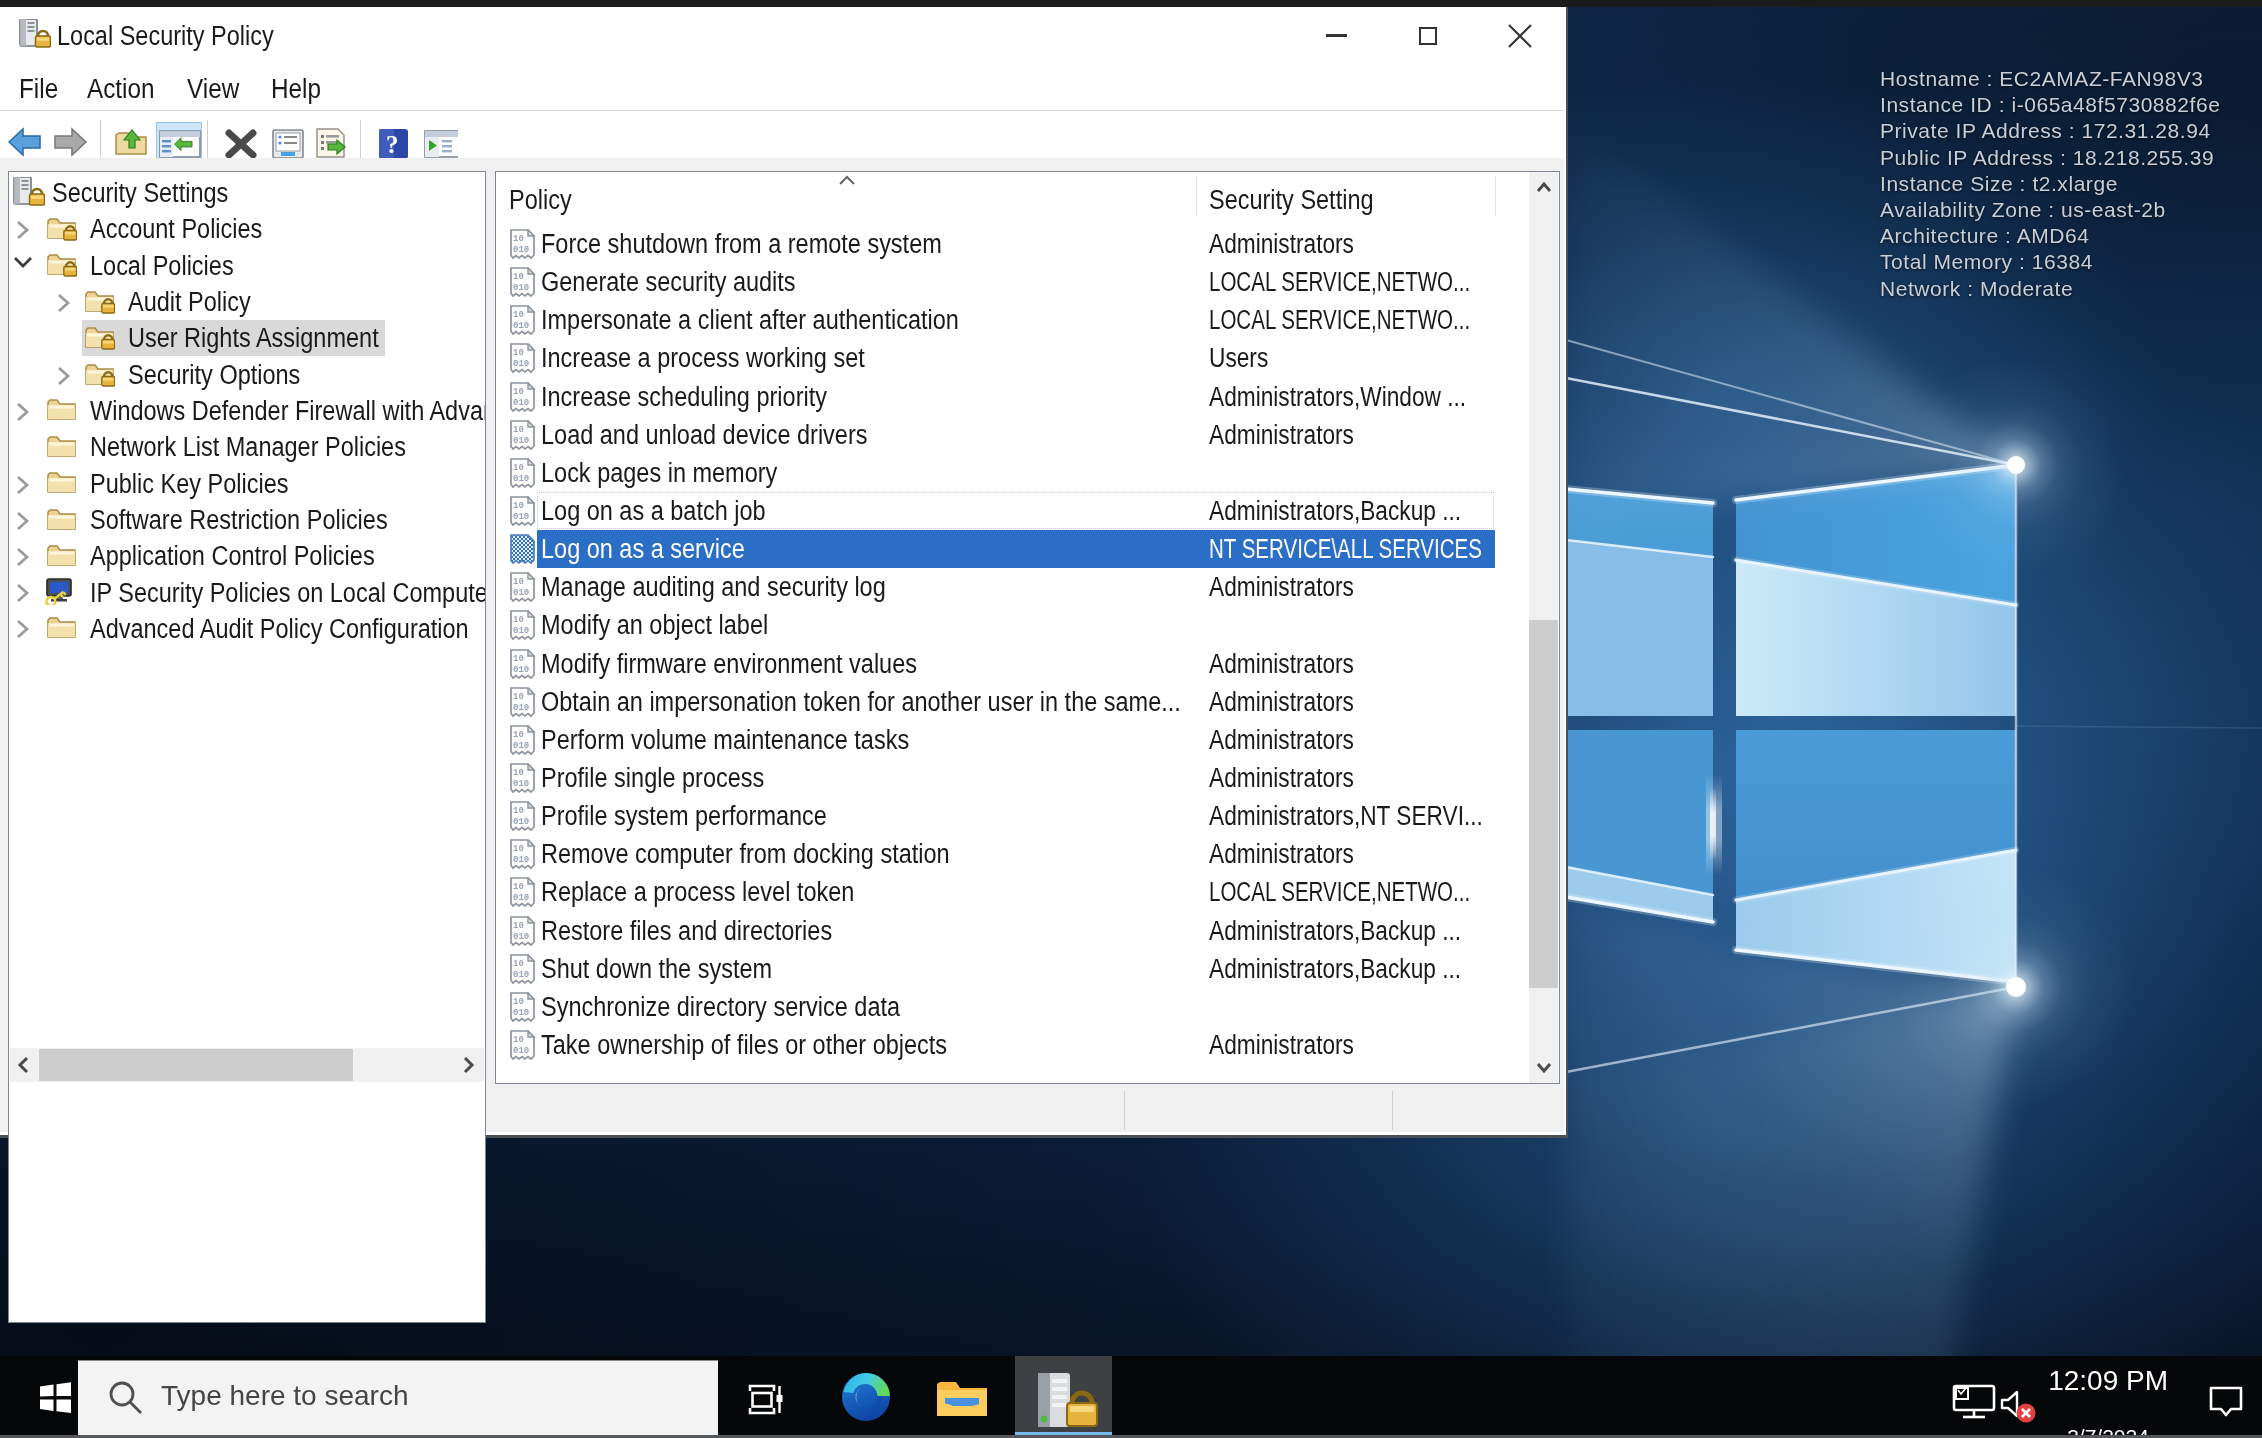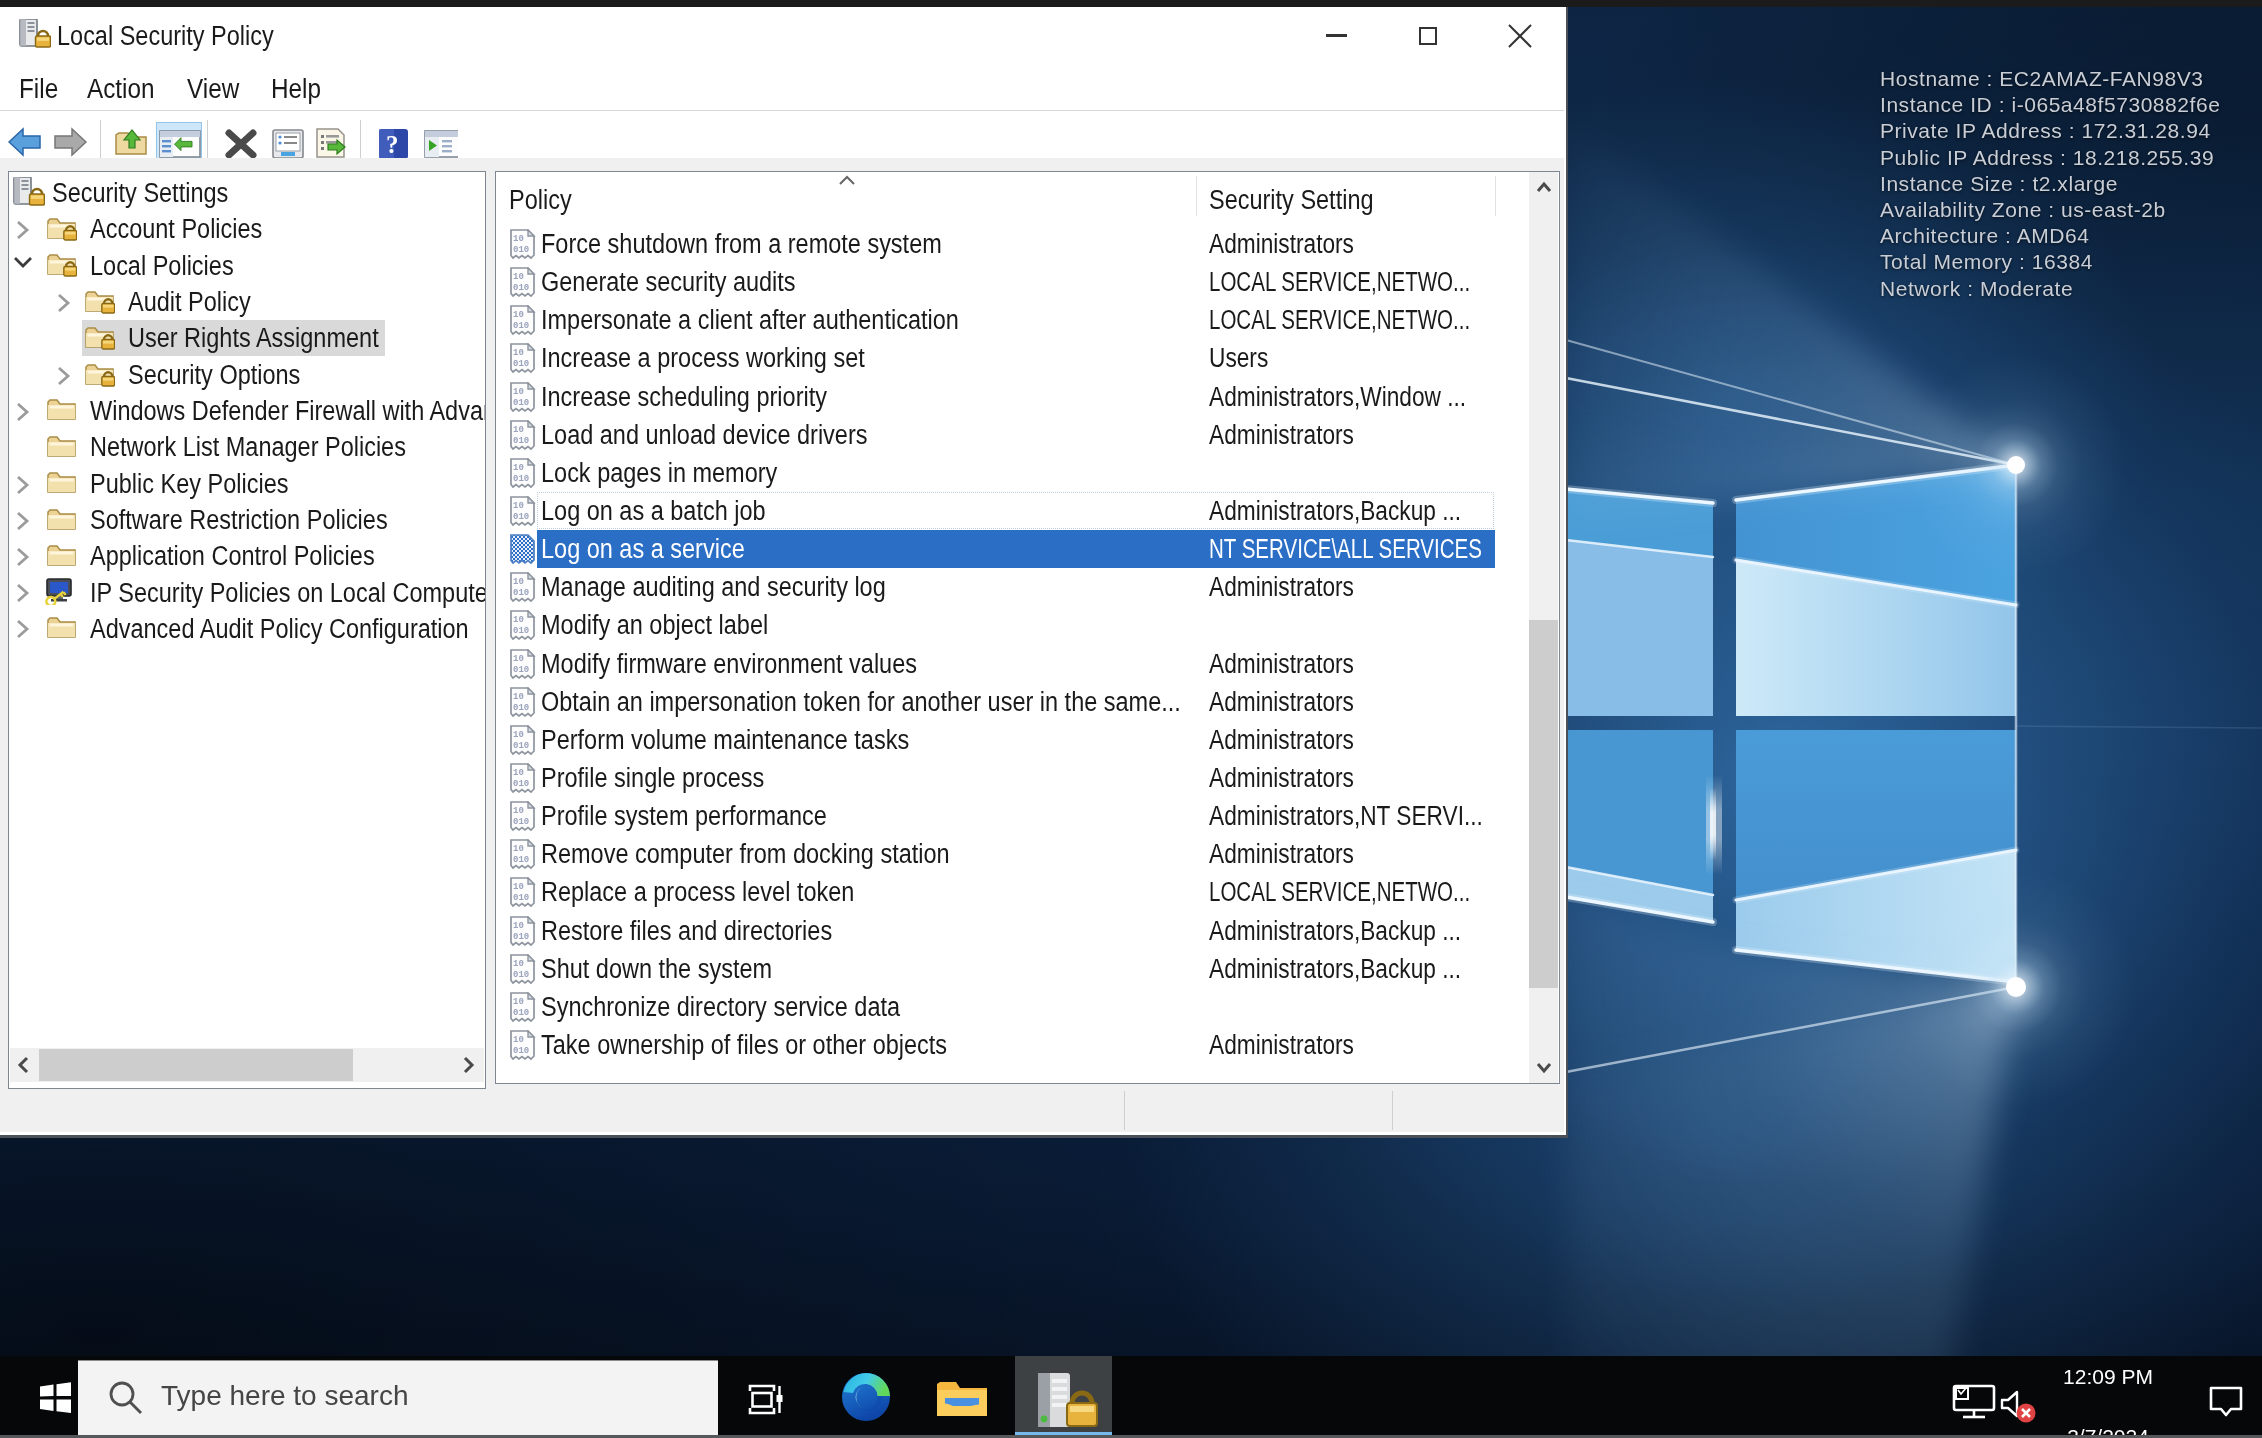--- a/index.html
+++ b/index.html
@@ -19,21 +19,21 @@
 #bottomline{left:0;top:1435px;width:2262px;height:3px;background:#55585a;z-index:12;}
 #infotext{left:1880px;top:66px;font-size:21px;letter-spacing:0.55px;line-height:26.2px;color:#c9ced6;z-index:3;text-shadow:0 1px 3px rgba(0,0,0,0.65);}
 
 #win{left:0;top:7px;width:1566px;height:1128px;background:#ffffff;z-index:6;border-right:2px solid #4a5058;border-bottom:3px solid #4a5058;}
 #win .t{position:absolute;color:#1a1a1a;}
 #titletext{left:57px;top:14px;font-size:27px;transform:scaleX(0.87);transform-origin:left top;}
 .menu{top:67px;font-size:27px;transform:scaleX(0.9);transform-origin:left top;}
 #contentbg{left:0;top:151px;width:1564px;height:974px;background:#f0f0f0;}
 #toolbarline{left:0;top:103px;width:1564px;height:1px;background:#d6d6d6;}
 .tsep{top:113px;width:1px;height:38px;background:#cfcfcf;position:absolute;}
-#treepane{left:8px;top:164px;width:478px;height:918px;background:#fff;border:1px solid #7e8791;box-sizing:border-box;overflow:hidden;}
+#treepane{left:8px;top:164px;width:478px;height:1152px;background:#fff;border:1px solid #7e8791;box-sizing:border-box;overflow:hidden;}
 #listpane{left:495px;top:164px;width:1065px;height:913px;background:#fff;border:1px solid #7e8791;box-sizing:border-box;overflow:hidden;}
 .tr{position:absolute;height:36px;line-height:36px;font-size:27px;color:#1a1a1a;white-space:nowrap;transform:scaleX(0.87);transform-origin:left center;}
 .lr{position:absolute;height:38px;line-height:38px;font-size:27px;color:#1a1a1a;white-space:nowrap;transform:scaleX(0.87);transform-origin:left center;}
 .lv{position:absolute;height:38px;line-height:38px;font-size:27px;color:#1a1a1a;white-space:nowrap;transform:scaleX(0.84);transform-origin:left center;}
 .caps{transform:scaleX(0.76) !important;}
 
 #hscroll{position:absolute;left:1px;top:876px;width:474px;height:34px;background:#f0f0f0;}
 #hthumb{position:absolute;left:29px;top:1px;width:314px;height:32px;background:#cdcdcd;}
 #vscroll{position:absolute;left:1033px;top:0px;width:29px;height:911px;background:#f0f0f0;}
 #vthumb{position:absolute;left:0px;top:448px;width:29px;height:368px;background:#cdcdcd;}
@@ -588,21 +588,21 @@
   <path d="M8 6 l3 4 l5 -6" fill="none" stroke="#fff" stroke-width="1.6"></path>
   <line x1="24" y1="26" x2="24" y2="32" stroke="#fff" stroke-width="2.6"></line>
   <line x1="13" y1="33" x2="35" y2="33" stroke="#fff" stroke-width="2.6"></line>
  </svg>
 
  <svg class="ab" style="left:2000px;top:34px" width="42" height="34" viewBox="0 0 42 34">
   <path d="M2 10 L8 10 L17 2 L17 26 L8 18 L2 18 Z" fill="none" stroke="#fff" stroke-width="2.4" stroke-linejoin="round"></path>
   <circle cx="26" cy="23" r="9.5" fill="#e04343"></circle>
   <path d="M22 19 L30 27 M30 19 L22 27" stroke="#fff" stroke-width="2.6"></path>
  </svg>
- <div class="ab" style="left:2048px;top:9px;width:120px;text-align:center;font-size:21px;color:#fff;">12:09 PM</div>
+ <div class="ab" style="left:2048px;top:9px;width:120px;text-align:right;font-size:28px;color:#fff;">12:09 PM</div>
  <div class="ab" style="left:2048px;top:49px;width:120px;text-align:center;font-size:21px;color:#fff;margin-top:20px;">3/7/2024</div>
 
  <svg class="ab" style="left:2208px;top:29px" width="36" height="36" viewBox="0 0 36 36">
   <path d="M3 3 L33 3 L33 24 L23 24 L18 30 L13 24 L3 24 Z" fill="none" stroke="#fff" stroke-width="2.6" stroke-linejoin="round"></path>
  </svg>
 </div>
 <div class="ab" id="bottomline"></div>
 </div>
 
 </body></html>

